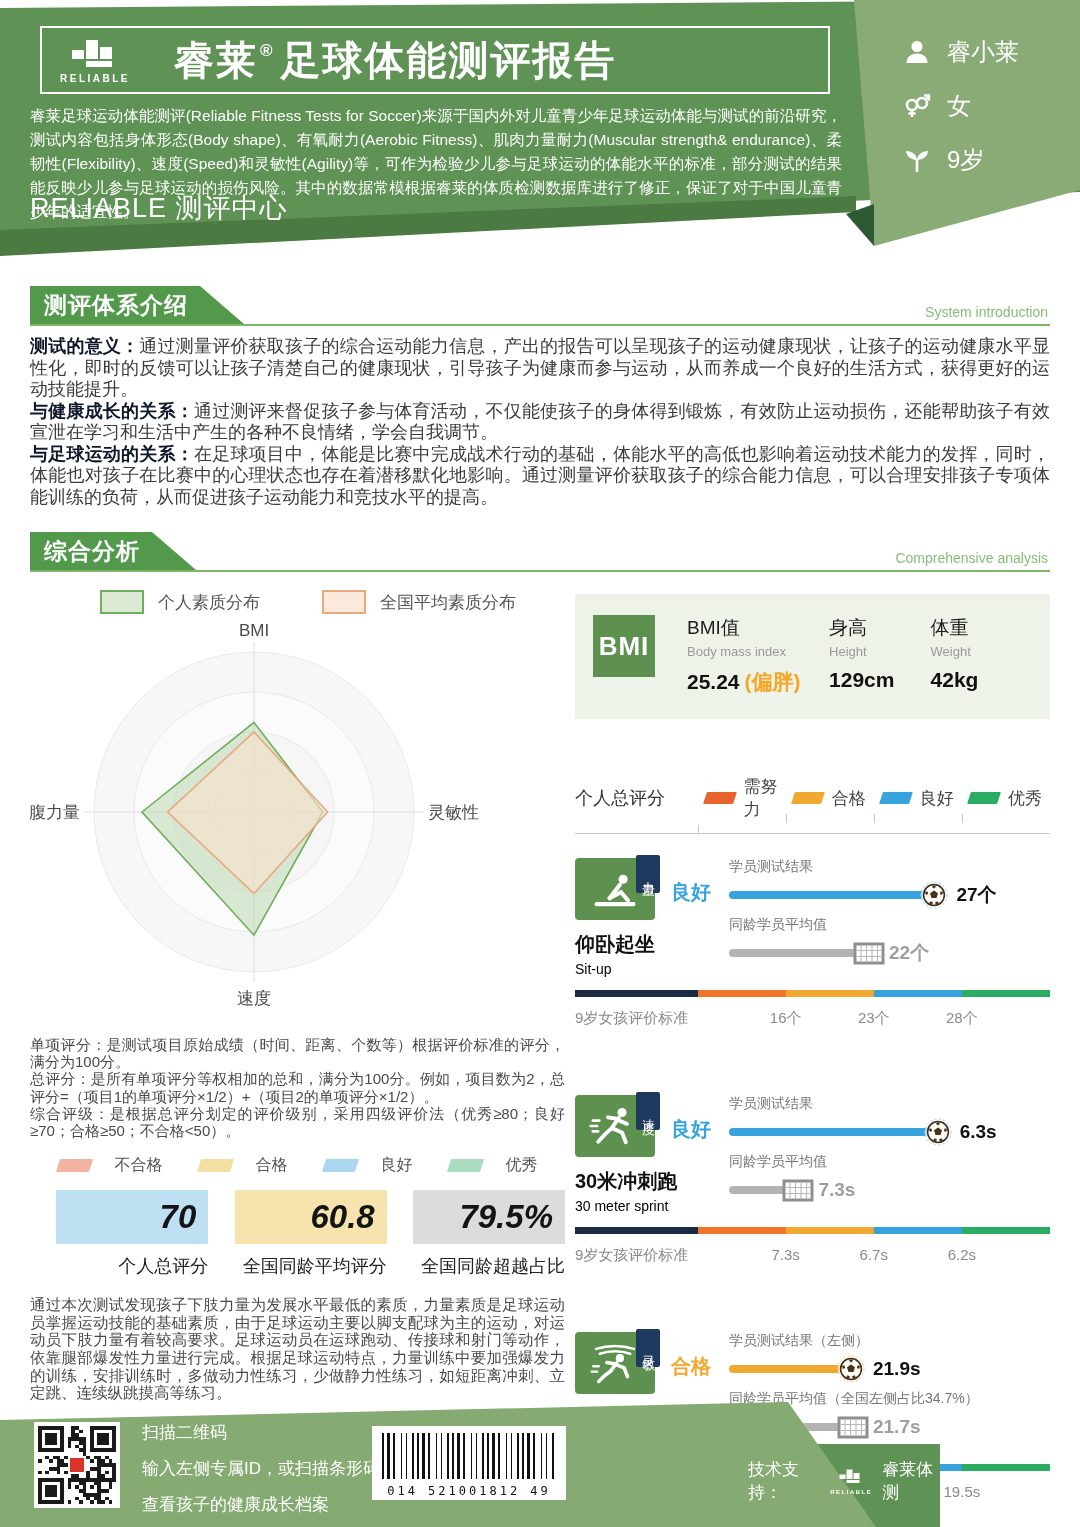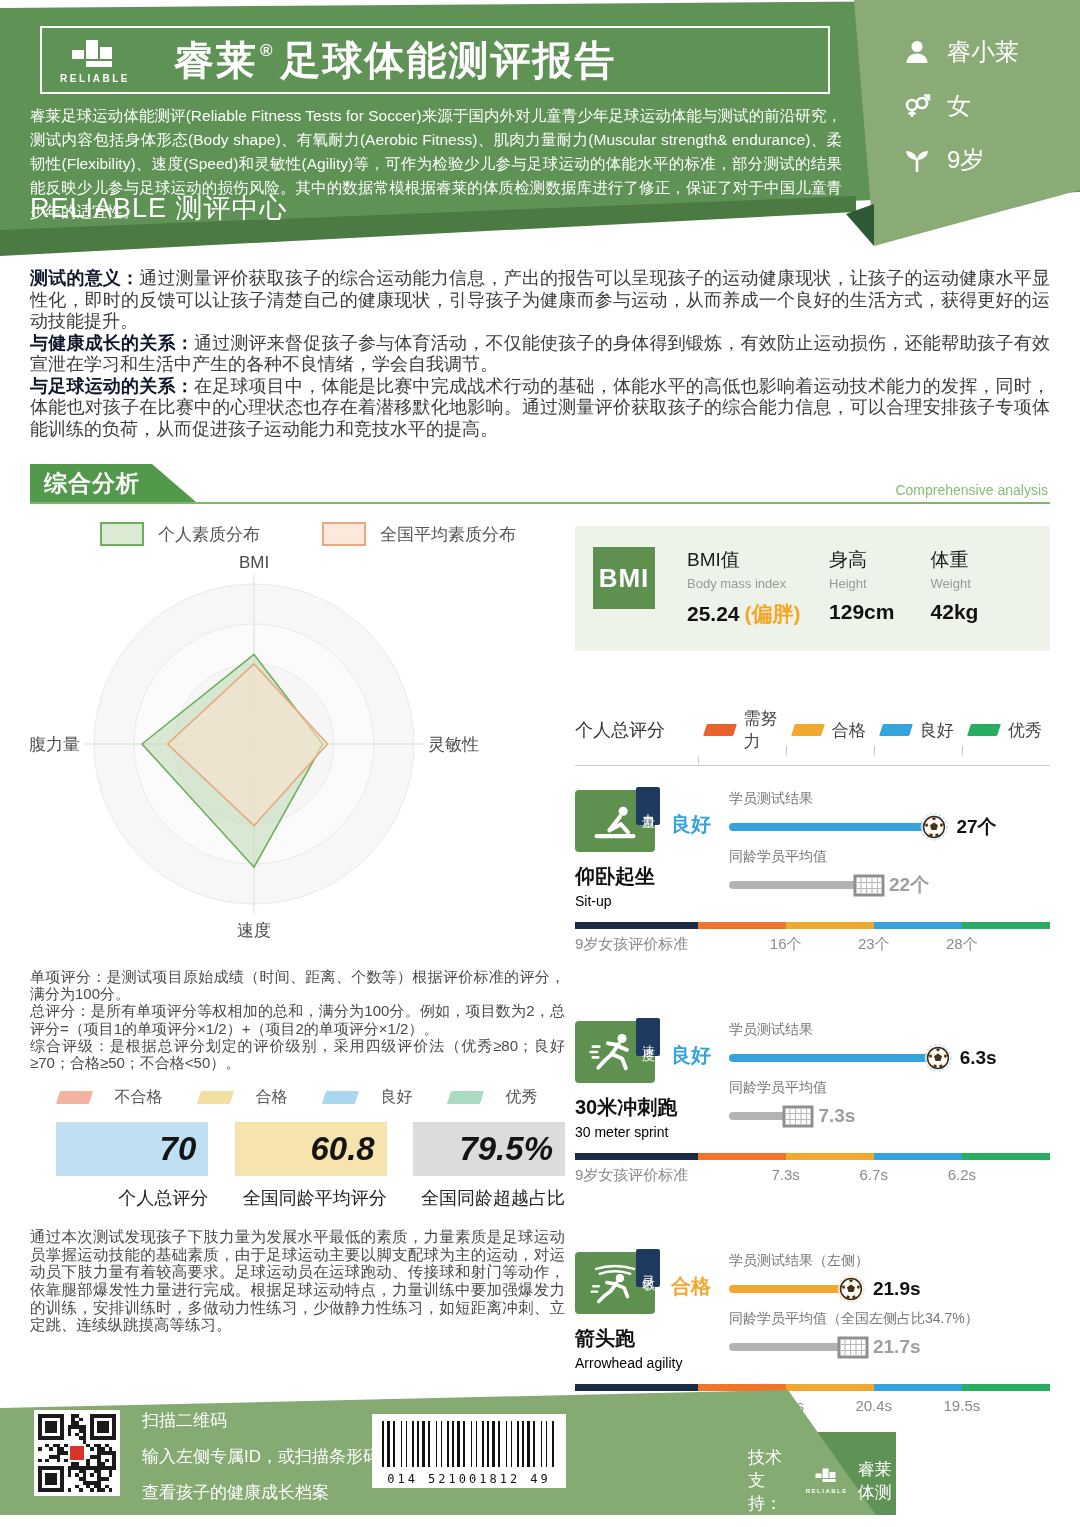--- a/index.html
+++ b/index.html
@@ -93,26 +93,26 @@
   .t-bars{flex:1;min-width:0;}
   .bar-label{font-size:14px;color:#777;margin-bottom:5px;}
   .bar-area{position:relative;height:28px;margin-bottom:7px;}
   .bar{position:absolute;left:0;top:10px;height:8px;border-radius:4px;width:var(--p);}
   .marker{position:absolute;top:0;left:calc(var(--p) - 14px);}
   .marker.goal{top:3px;}
   .bar-val{position:absolute;left:calc(var(--p) + 22px);top:0;line-height:28px;font-size:19px;font-weight:bold;color:#111;white-space:nowrap;}
   .bar-area.avg .bar{background:#b3b3b3;}
   .bar-area.avg .bar-val{color:#9e9e9e;}
   .std-bar{display:flex;height:7px;margin-top:13px;}
-  .std-row{position:relative;height:20px;margin-top:6px;font-size:15px;color:#8a8a8a;}
+  .std-row{position:relative;height:20px;margin-top:12px;font-size:15px;color:#8a8a8a;}
   .std-label{position:absolute;left:0;}
   .std-tick{position:absolute;transform:translateX(-50%);}
 
   
-  .footer{position:absolute;left:0;bottom:12px;width:896px;height:127px;}
+  .footer{position:absolute;left:0;bottom:0;width:896px;height:127px;padding-left:44px;}
   .ft-dark{position:absolute;left:0;right:0;top:44px;bottom:0;background:#5f9255;}
   .ft-light{position:absolute;inset:0;background:#85aa72;clip-path:polygon(0 20px,788px 2px,876px 127px,0 127px);}
   .qr-box{position:absolute;left:34px;top:22px;width:86px;height:86px;background:#fff;padding:4px;box-sizing:border-box;}
   .qr-box svg{width:100%;height:100%;display:block;}
   .qr-lines{position:absolute;left:142px;top:21px;color:#fff;font-size:17px;}
   .qr-lines div{margin-bottom:13px;white-space:nowrap;}
   .barcode-box{position:absolute;left:372px;top:26px;width:194px;height:74px;background:#fff;text-align:center;padding-top:7px;box-sizing:border-box;}
   .bc-num{font-family:"DejaVu Sans Mono","Liberation Mono",monospace;font-size:12px;letter-spacing:3px;color:#111;margin-top:1px;}
   .support{position:absolute;left:748px;top:58px;display:flex;align-items:center;gap:10px;color:#fff;font-size:17px;}
   .mini-logo{display:flex;flex-direction:column;align-items:center;}
@@ -183,20 +183,24 @@
               <path d="M14 14c6 0 10.5-3.5 11-9-6 0-10.5 3.5-11 9z" fill="#fff"></path>
             </svg>
         </span>
         <span>9岁</span>
       </div>
     </div>
   </div>
 
   <div class="content">
 
+    <div class="section-head sh-intro">
+      <div class="ribbon">测评体系介绍</div>
+      <div class="section-en">System introduction</div>
+    </div>
     <div class="intro-ps" id="intro-ps">
         <p><b class="lead">测试的意义：</b><span>通过测量评价获取孩子的综合运动能力信息，产出的报告可以呈现孩子的运动健康现状，让孩子的运动健康水平显性化，即时的反馈可以让孩子清楚自己的健康现状，引导孩子为健康而参与运动，从而养成一个良好的生活方式，获得更好的运动技能提升。</span></p>
         <p><b class="lead">与健康成长的关系：</b><span>通过测评来督促孩子参与体育活动，不仅能使孩子的身体得到锻炼，有效防止运动损伤，还能帮助孩子有效宣泄在学习和生活中产生的各种不良情绪，学会自我调节。</span></p>
         <p><b class="lead">与足球运动的关系：</b><span>在足球项目中，体能是比赛中完成战术行动的基础，体能水平的高低也影响着运动技术能力的发挥，同时，体能也对孩子在比赛中的心理状态也存在着潜移默化地影响。通过测量评价获取孩子的综合能力信息，可以合理安排孩子专项体能训练的负荷，从而促进孩子运动能力和竞技水平的提高。</span></p>
       </div>
 
     <div class="section-head sh-analysis">
       <div class="ribbon">综合分析</div>
       <div class="section-en">Comprehensive analysis</div>
     </div>

